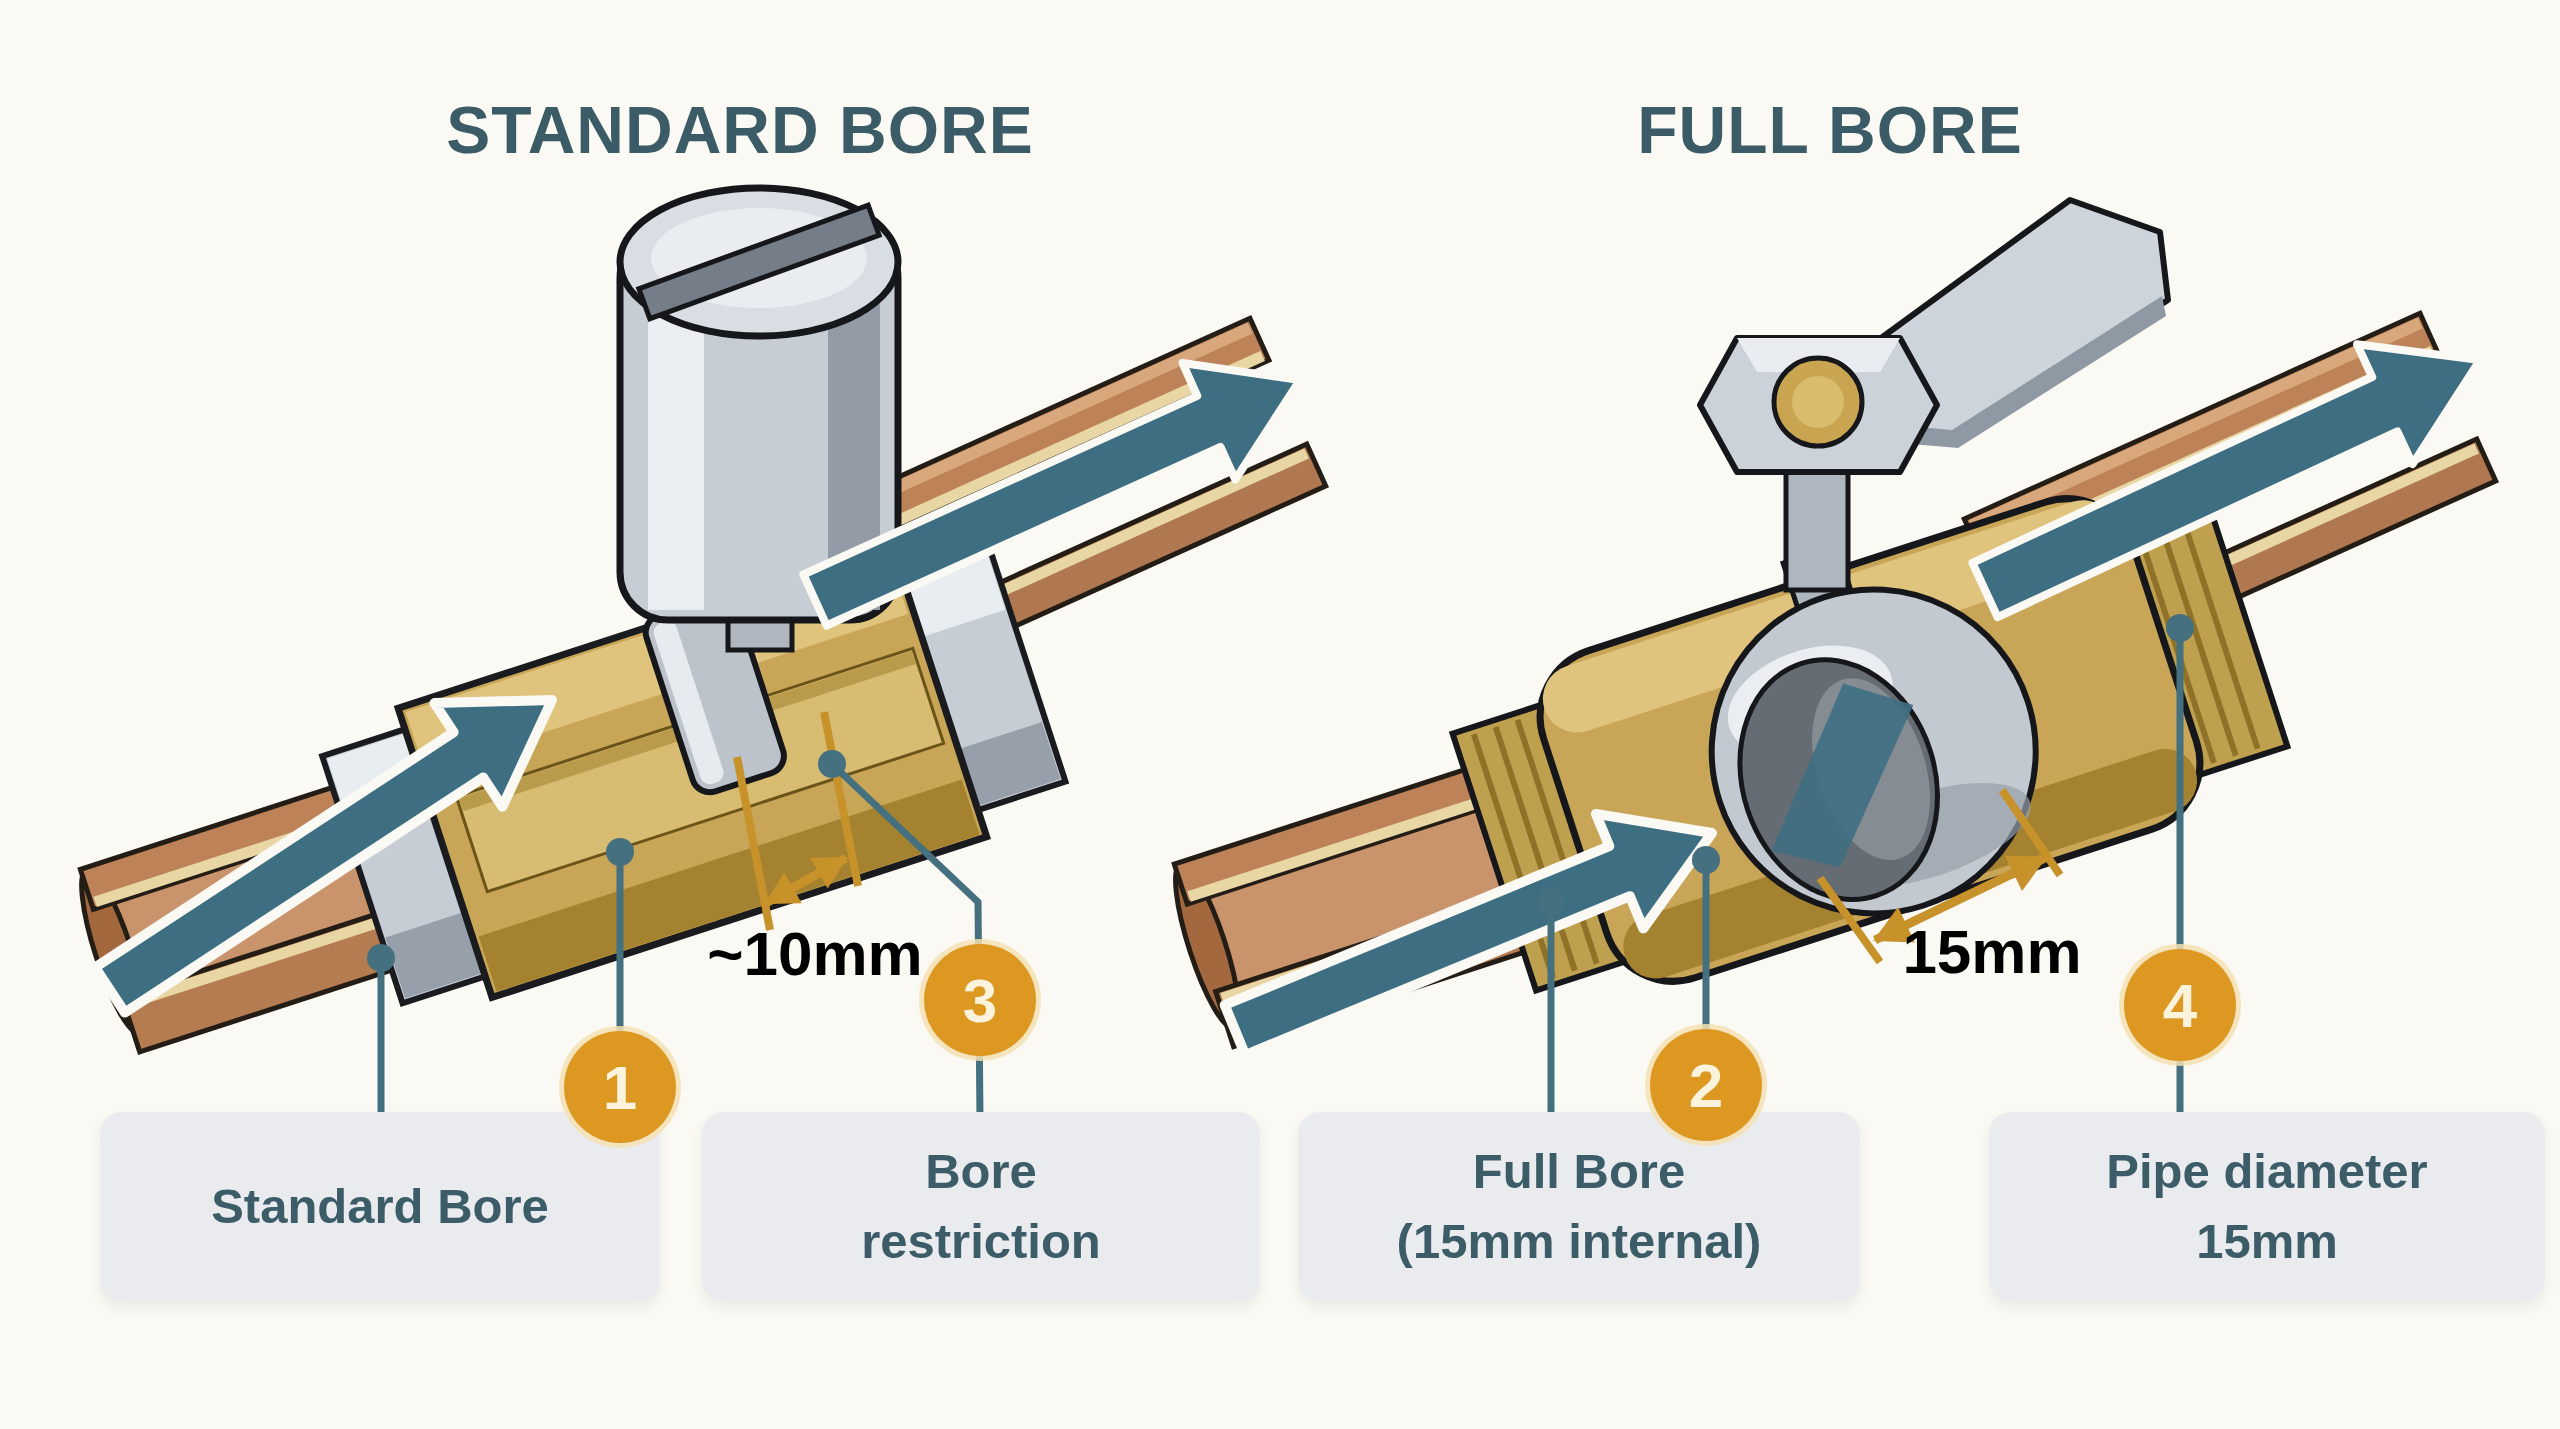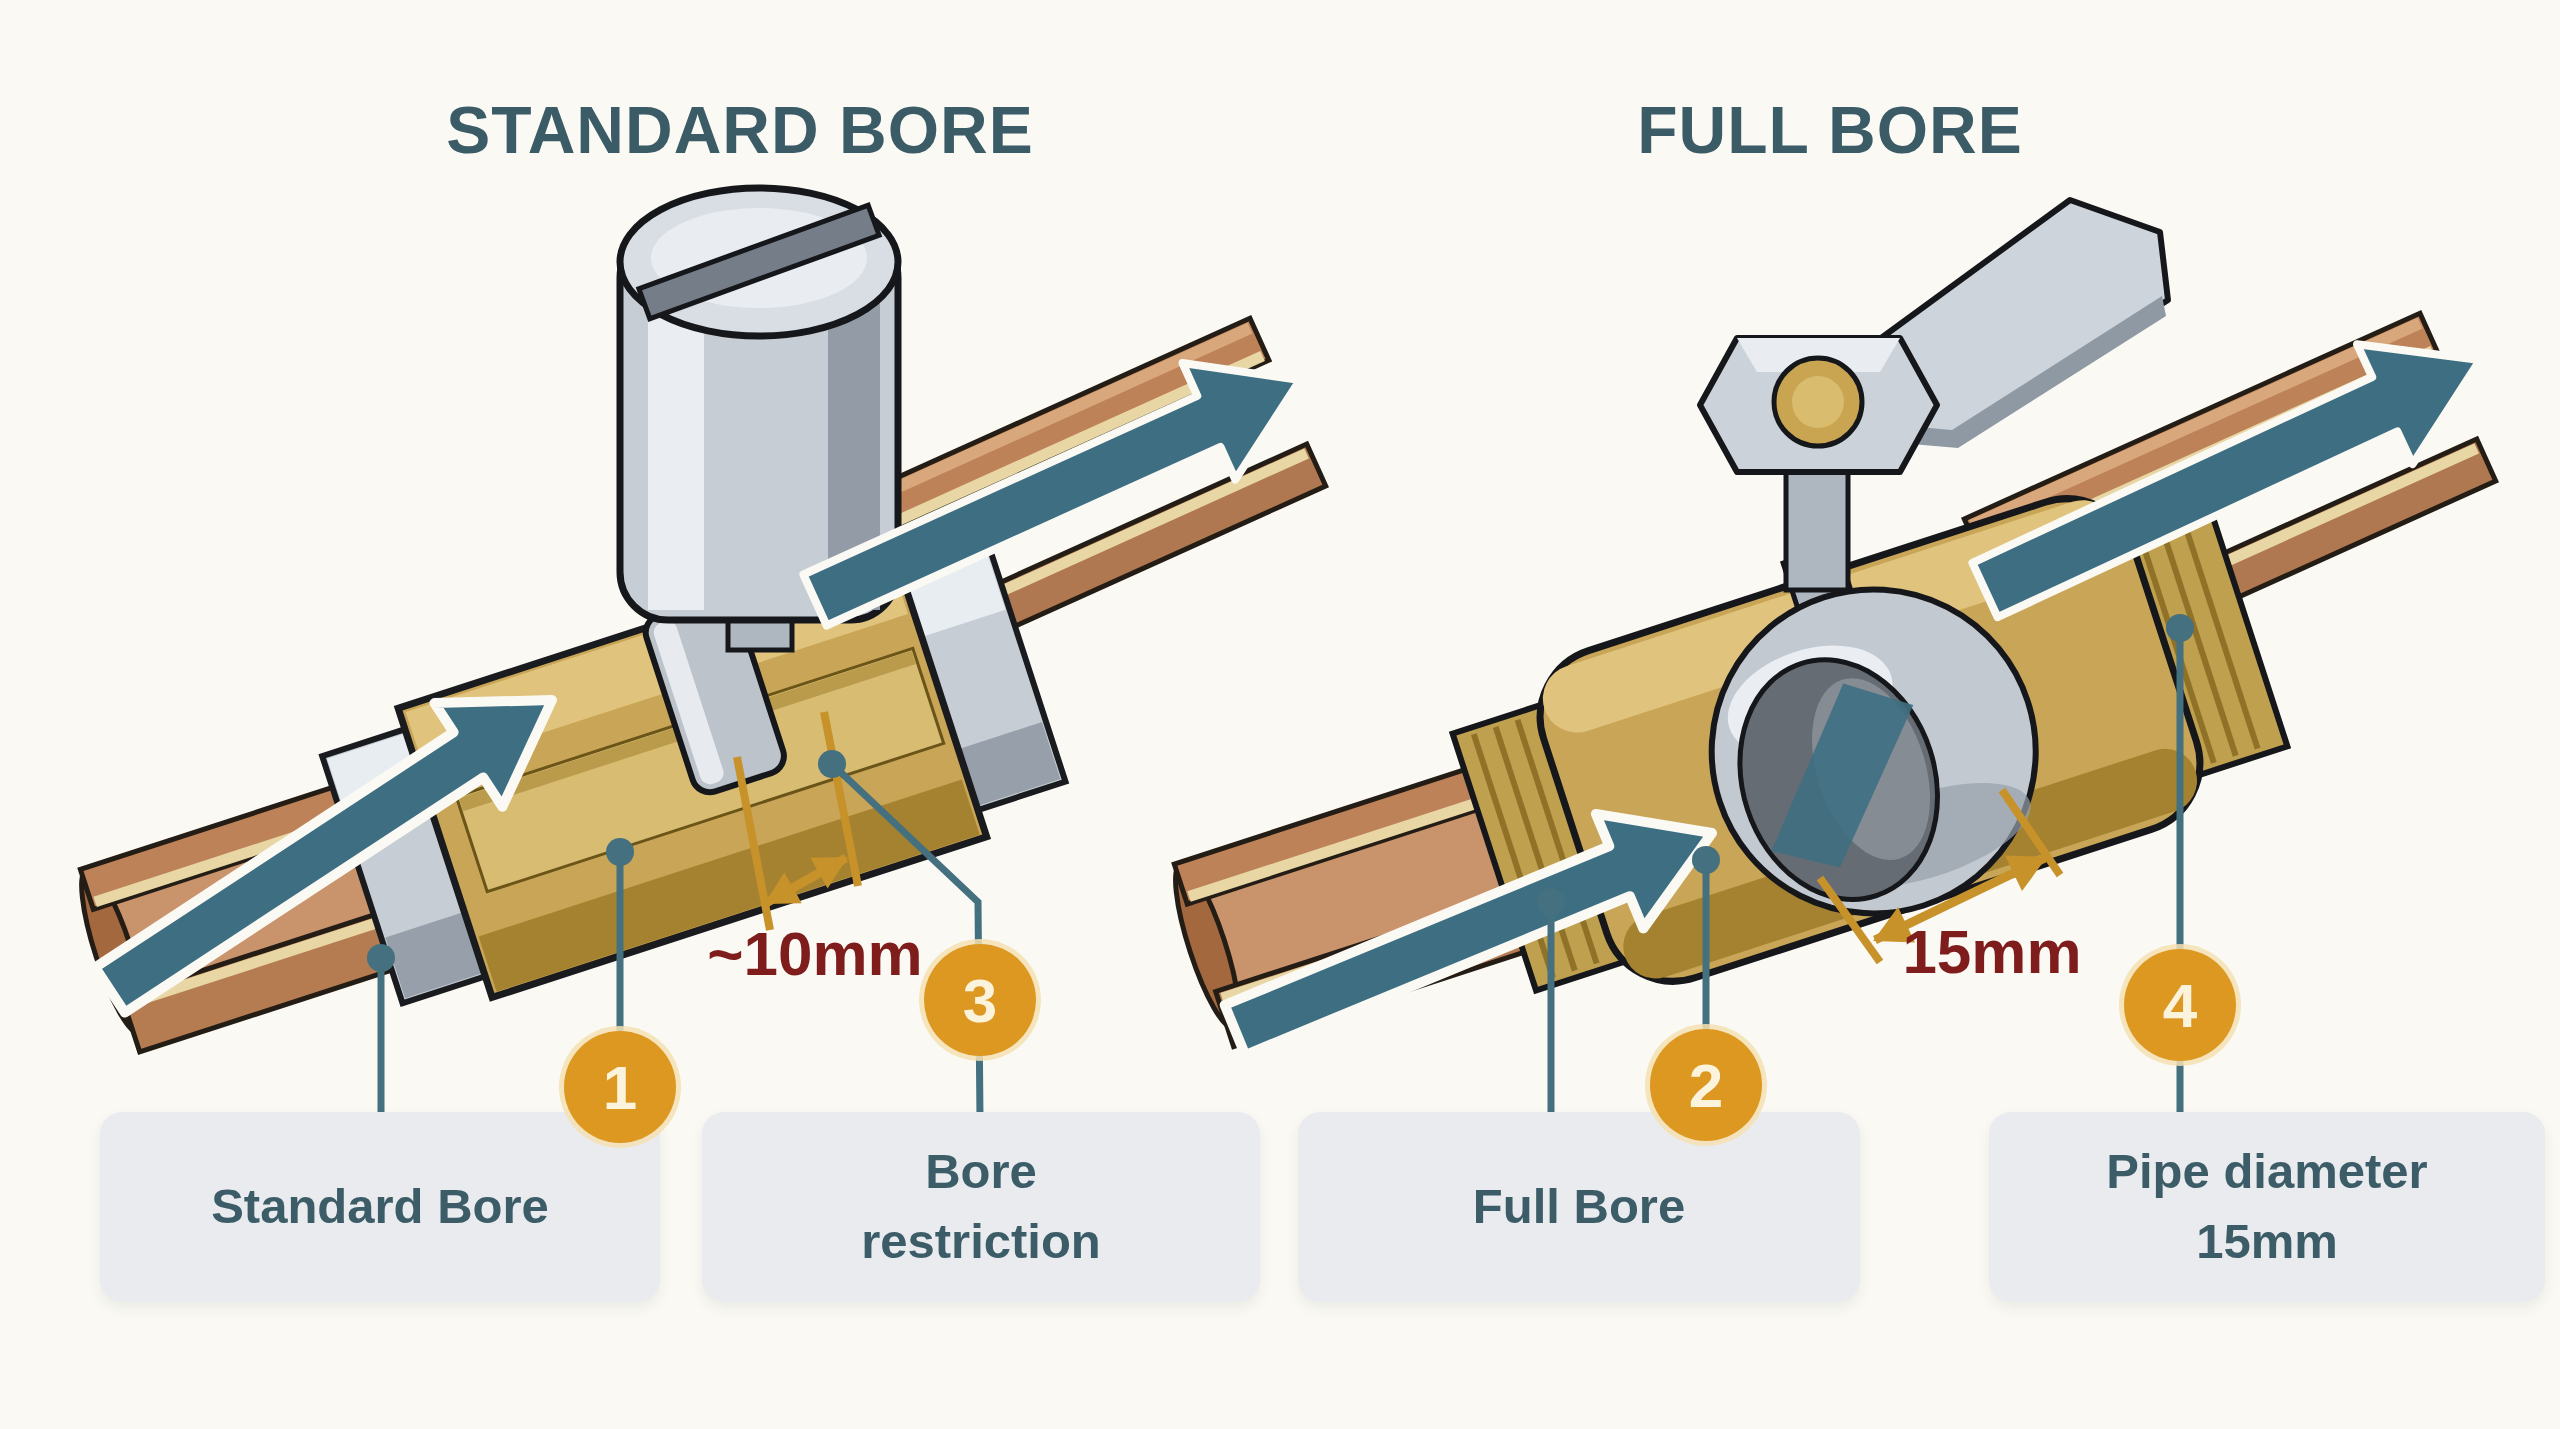--- a/index.html
+++ b/index.html
@@ -1,21 +1,21 @@
 <!DOCTYPE html>
 <html><head>
 <meta charset="utf-8">
 <style>
   html,body{margin:0;padding:0;background:#FAF9F4;}
   .canvas{position:relative;width:2560px;height:1429px;background:#FAF9F4;overflow:hidden;
           font-family:"Liberation Sans", sans-serif;padding-left:44px;}
   .abs{position:absolute;}
   .title{top:92px;width:1000px;text-align:center;font-size:66px;font-weight:bold;
          letter-spacing:1px;color:#3B5B66;z-index:3;}
-  .dim-label{width:360px;text-align:center;font-size:62px;font-weight:bold;color:#7f1d1d;z-index:3;}
+  .dim-label{width:360px;text-align:center;font-size:62px;font-weight:bold;color:#000000;z-index:3;}
   .label-box{top:1112px;height:190px;background:#E9EBEE;border-radius:22px;z-index:2;
              display:flex;flex-direction:column;align-items:center;justify-content:center;
              color:#3C5D68;font-size:49px;font-weight:bold;line-height:1.42;
              box-shadow:0 6px 14px rgba(40,50,60,0.07);text-align:center;}
   .badge{width:112px;height:112px;border-radius:50%;background:#DD9822;z-index:4;
          display:flex;align-items:center;justify-content:center;
          font-size:62px;font-weight:bold;color:#FBF3DC;
          box-shadow:0 0 0 5px rgba(244,224,178,0.85);}
   svg{position:absolute;left:0;top:0;z-index:1;}
 </style>
@@ -188,20 +188,21 @@
 
   <div class="abs label-box" style="left:100px;width:560px;">
     <div>Standard Bore</div>
   </div>
   <div class="abs label-box" style="left:702px;width:558px;">
     <div>Bore</div>
     <div>restriction</div>
   </div>
   <div class="abs label-box" style="left:1298px;width:562px;">
     <div>Full Bore</div>
+    <div>(15mm internal)</div>
   </div>
   <div class="abs label-box" style="left:1989px;width:556px;">
     <div>Pipe diameter</div>
     <div>15mm</div>
   </div>
 
   <div class="abs badge" style="left:564px;top:1031px;">1</div>
   <div class="abs badge" style="left:924px;top:944px;">3</div>
   <div class="abs badge" style="left:1650px;top:1029px;">2</div>
   <div class="abs badge" style="left:2124px;top:949px;">4</div>

